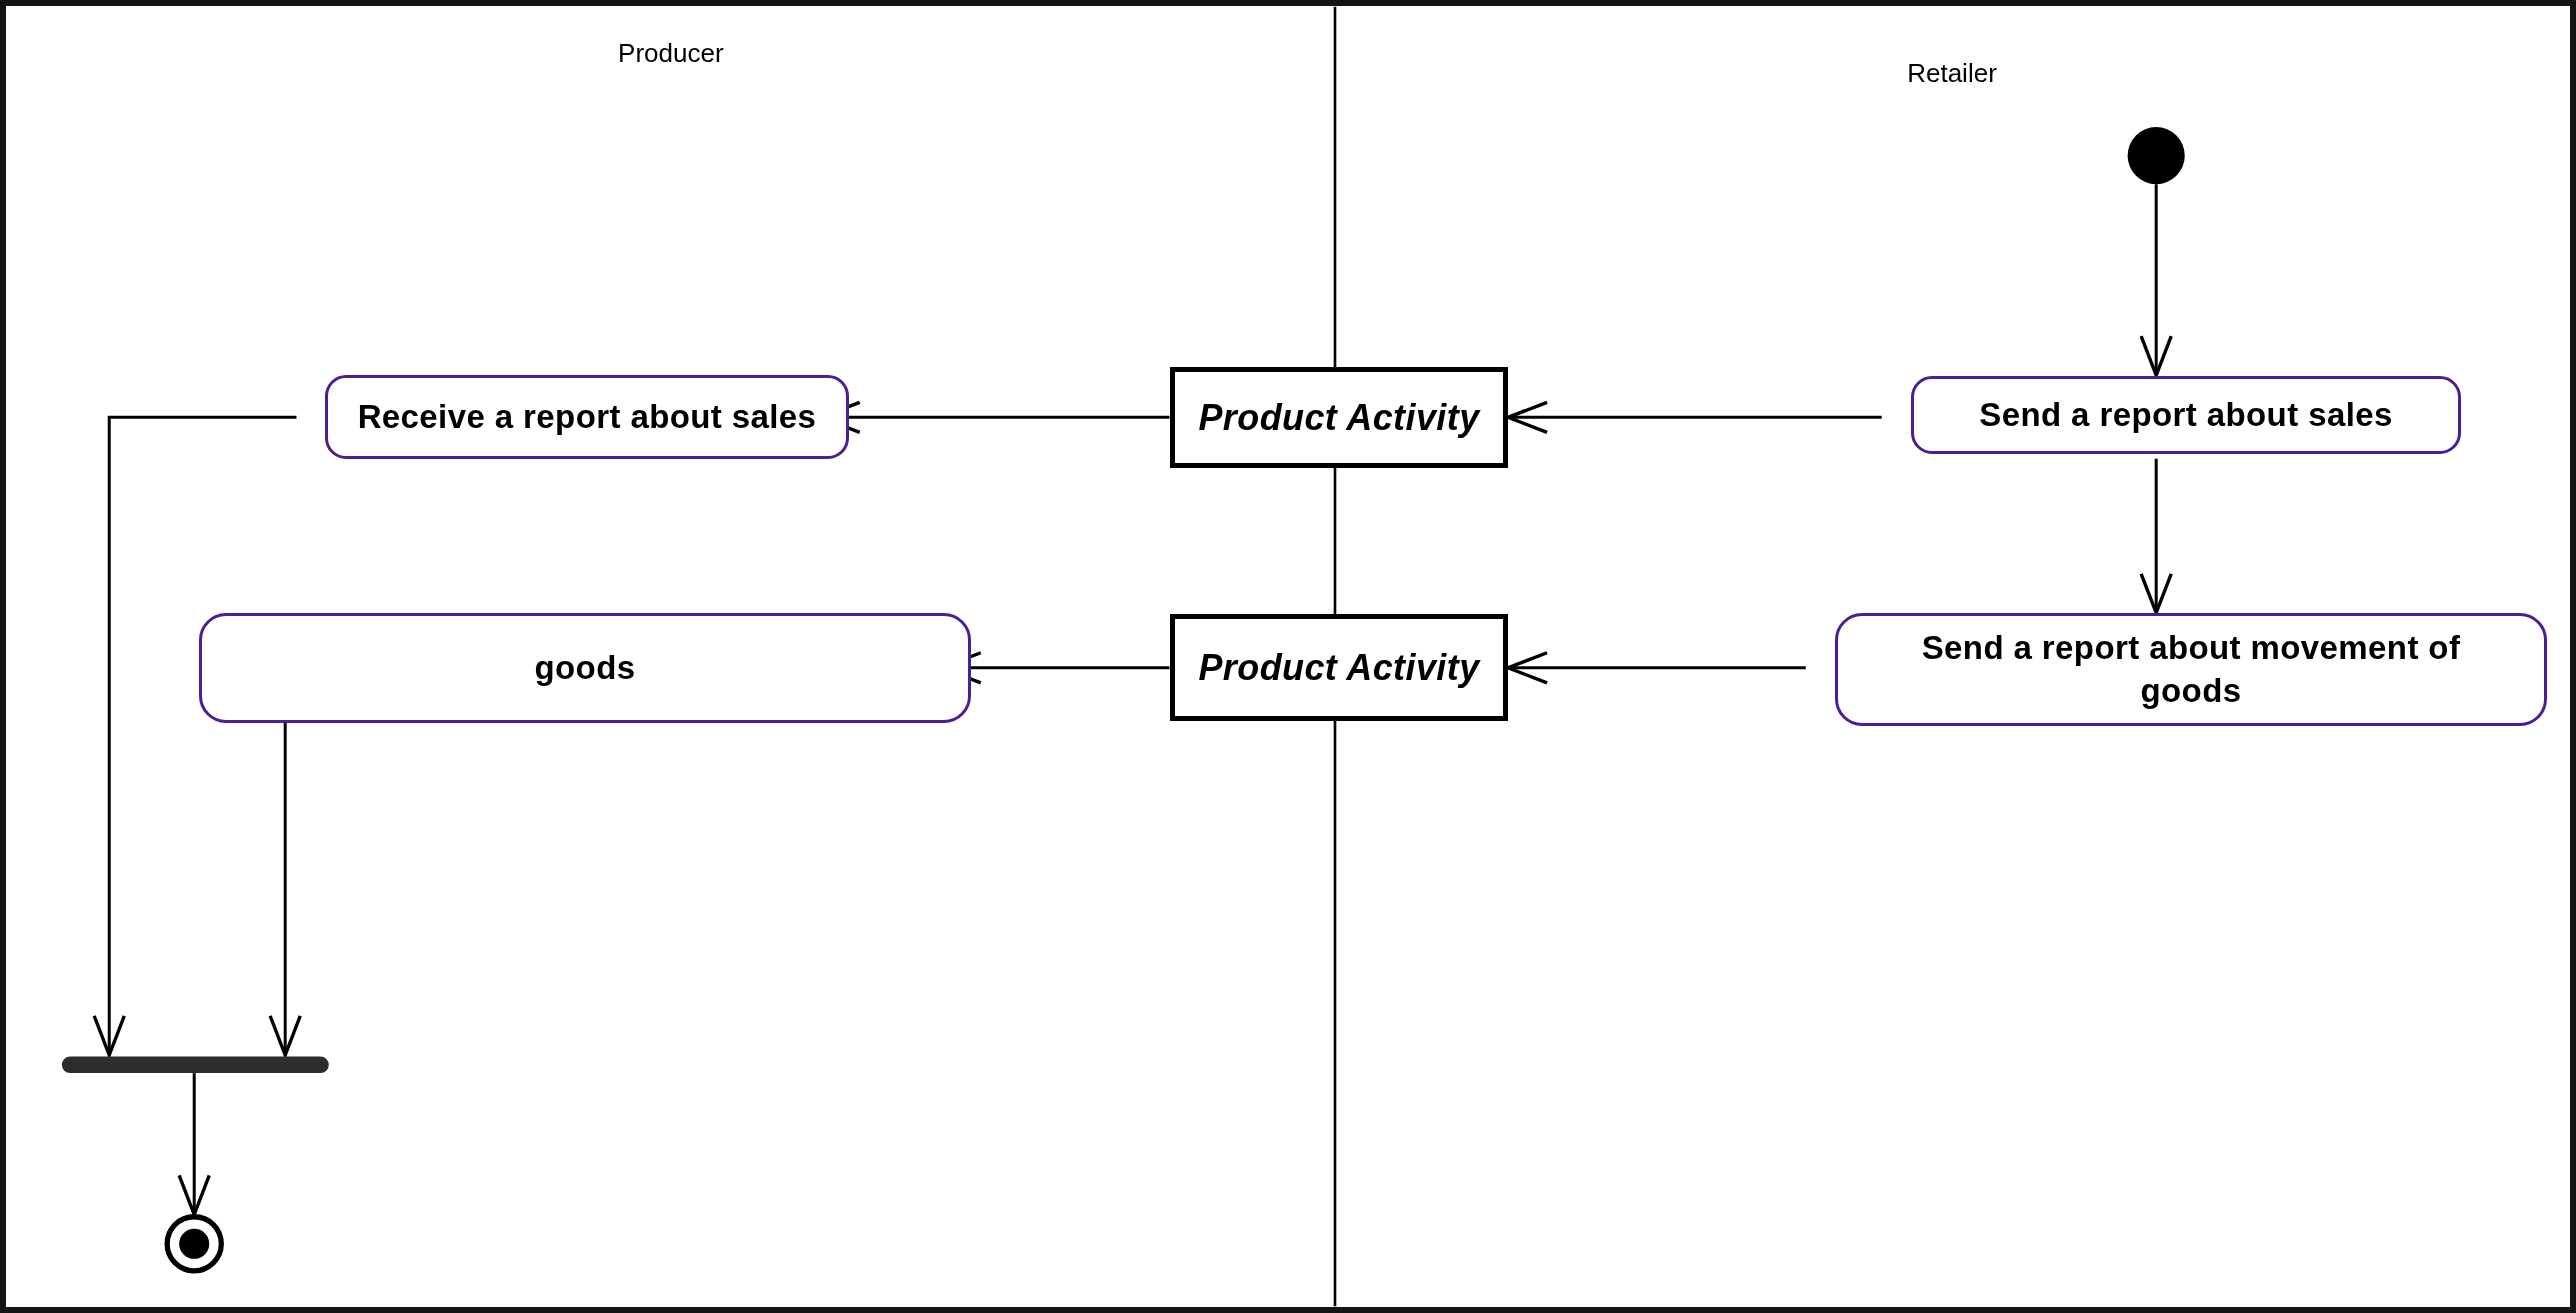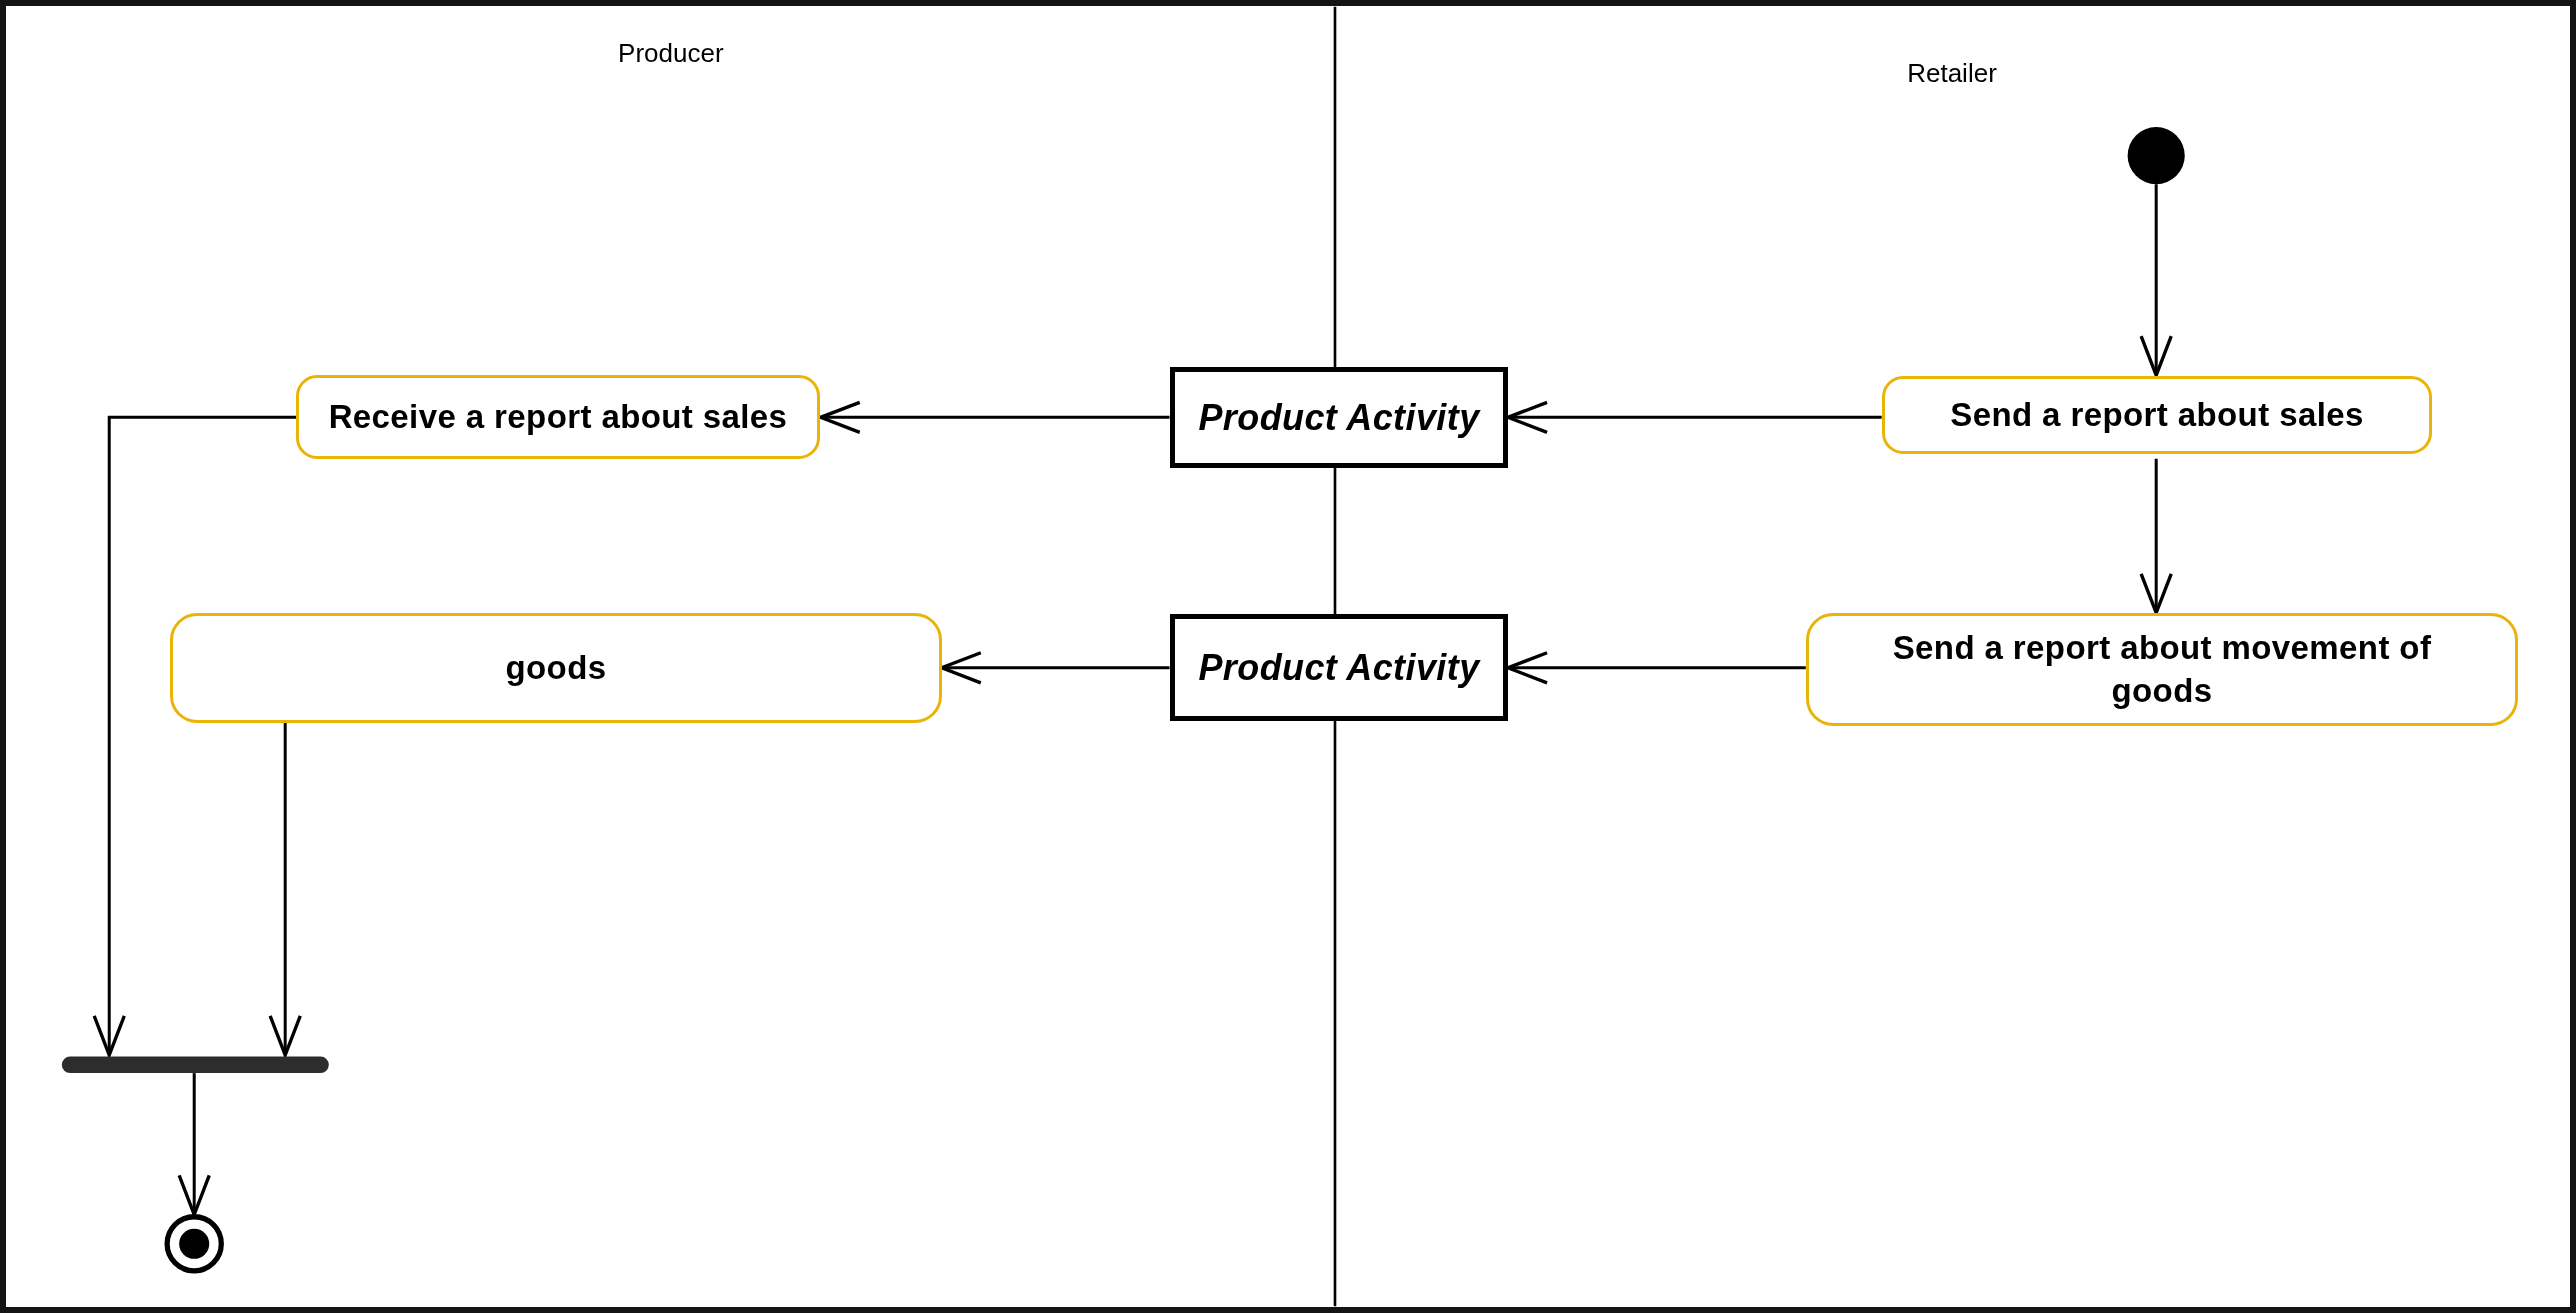--- a/index.html
+++ b/index.html
@@ -48,25 +48,26 @@
     box-sizing: border-box;
     background: #ffffff;
     display: flex;
     align-items: center;
     justify-content: center;
     text-align: center;
     color: #000000;
     z-index: 3;
   }
   .action {
-    border: 3px solid #eab308;
+    border: 3px solid #4c1d95;
     font-weight: 700;
     font-size: 33px;
     line-height: 1.3;
     letter-spacing: 0.4px;
+    margin-left: 29px;
   }
   .action.one-line { border-radius: 21px; }
   .action.two-line { border-radius: 27px; }
   .action.two-line .line { display: block; }
   .object-node {
     border: 5.3px solid #000000;
     font-weight: 700;
     font-style: italic;
     font-size: 36px;
     letter-spacing: 0.4px;

